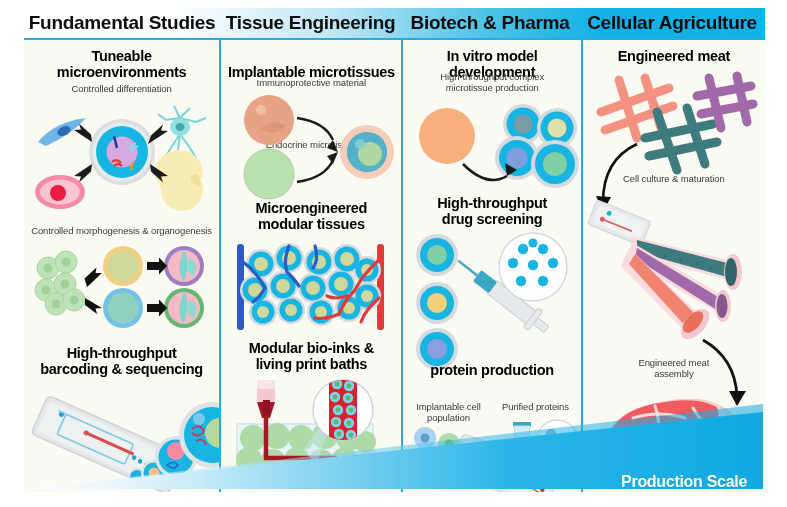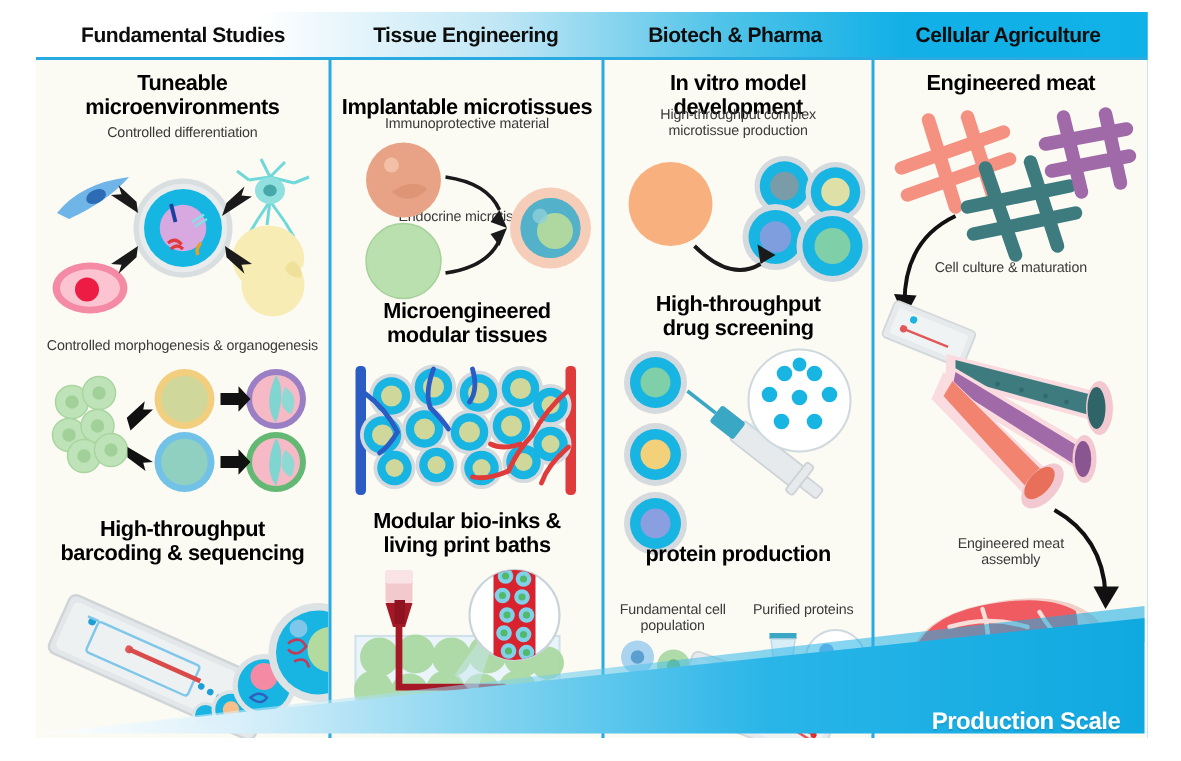--- a/index.html
+++ b/index.html
@@ -14,21 +14,21 @@
     border:2.5px solid #29abe2;box-sizing:border-box;background:#fbfaf3;
   }
   
   .header{
     position:absolute;left:24px;top:8px;width:741px;height:32px;
     background:linear-gradient(90deg,#ffffff 0%,#ffffff 20%,#bfe6f5 42%,#4fc3e8 62%,#12b0e6 78%,#0fb2e8 100%);
     display:flex;align-items:center;box-sizing:border-box;
     border-bottom:2.5px solid #29abe2;
   }
   .header .htitle{
-    font-weight:bold;font-size:14px;color:#0d0d0d;text-align:center;
+    font-weight:bold;font-size:19px;color:#0d0d0d;text-align:center;
     letter-spacing:-0.3px;white-space:nowrap;
   }
   .h1{width:196px;}
   .h2{width:181px;}
   .h3{width:178px;}
   .h4{width:186px;}
 
   
   .cols{position:absolute;left:24px;top:40px;width:741px;height:452px;display:flex;}
   .col{position:relative;overflow:hidden;background:#fbfaf3;}
@@ -458,21 +458,21 @@
             <circle cx="136" cy="46" r="5.2"></circle>
           <circle cx="126" cy="8" r="4.6"></circle>
         </g>
       </svg>
 
       <div class="bold-head" style="top:322px;">
         <div>protein production</div>
       </div>
 
       <div class="sub-label" style="top:362px;left:2px;width:86px;">
-        <div>Fundamental cell</div>
+        <div>Implantable cell</div>
         <div>population</div>
       </div>
       <div class="sub-label" style="top:362px;left:90px;width:84px;">Purified proteins</div>
 
       <svg class="ic" style="left:2px;top:386px;" width="174" height="70" viewBox="0 0 174 70">
 
         <circle cx="20" cy="12" r="11" fill="#a9d3ee"></circle>
           <circle cx="20" cy="12" r="4.5" fill="#5b9fd0"></circle>
         <circle cx="44" cy="18" r="11" fill="#aedba8"></circle>
           <circle cx="44" cy="18" r="4.5" fill="#6fb46a"></circle>

